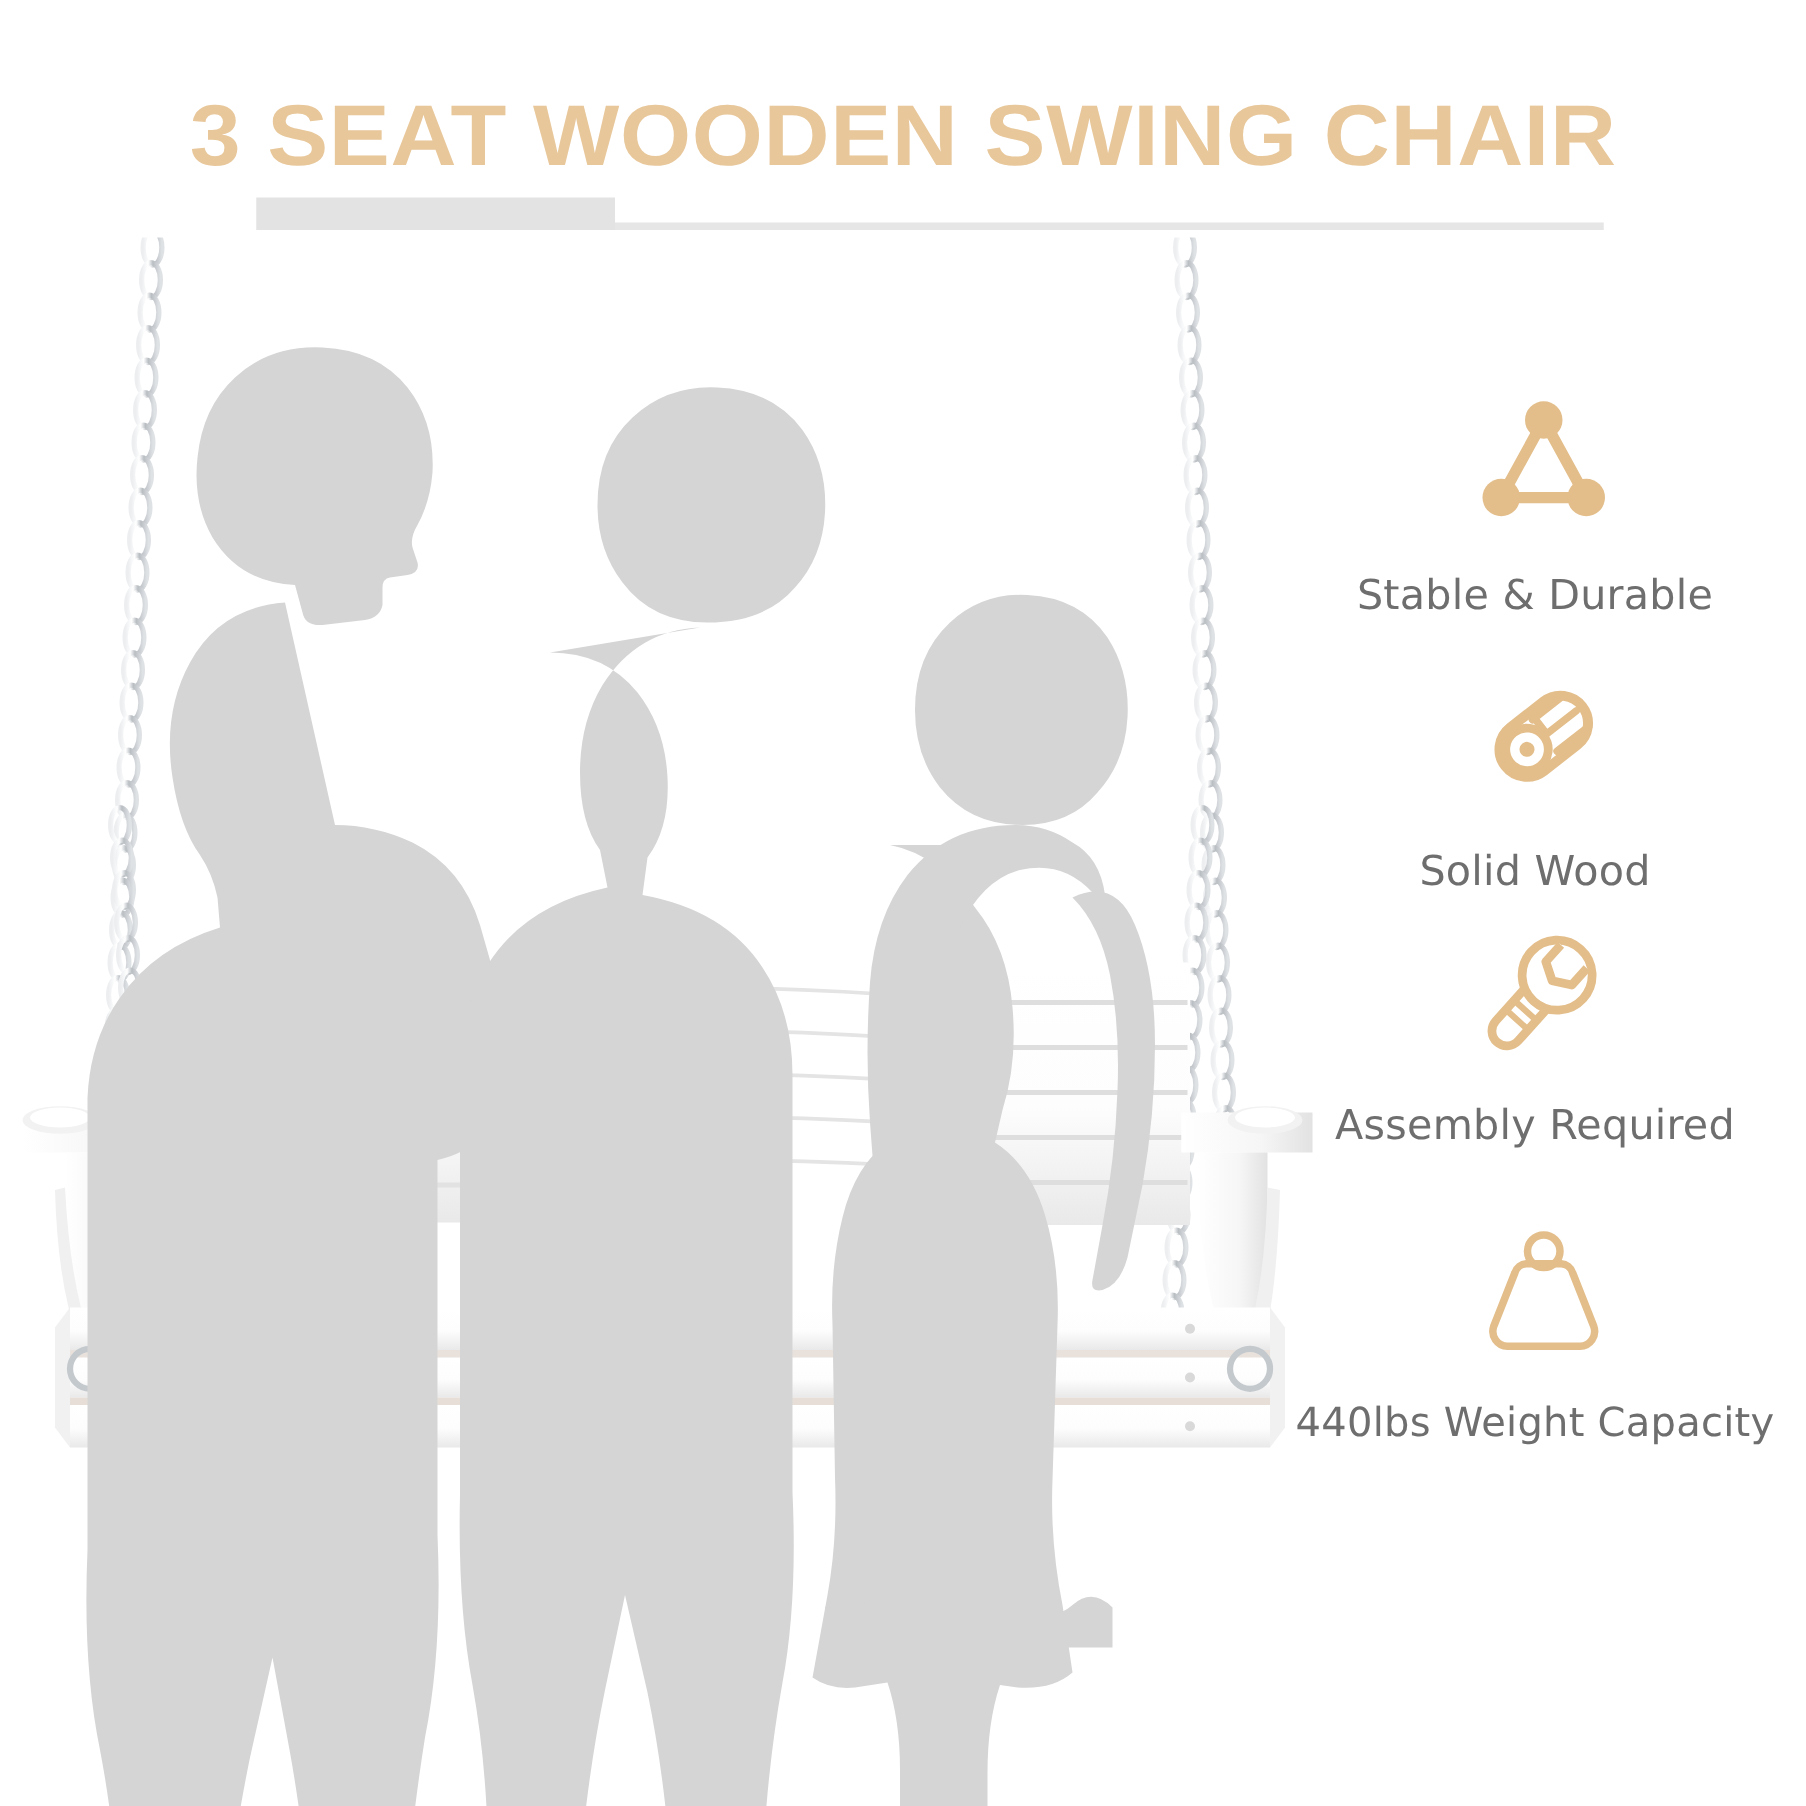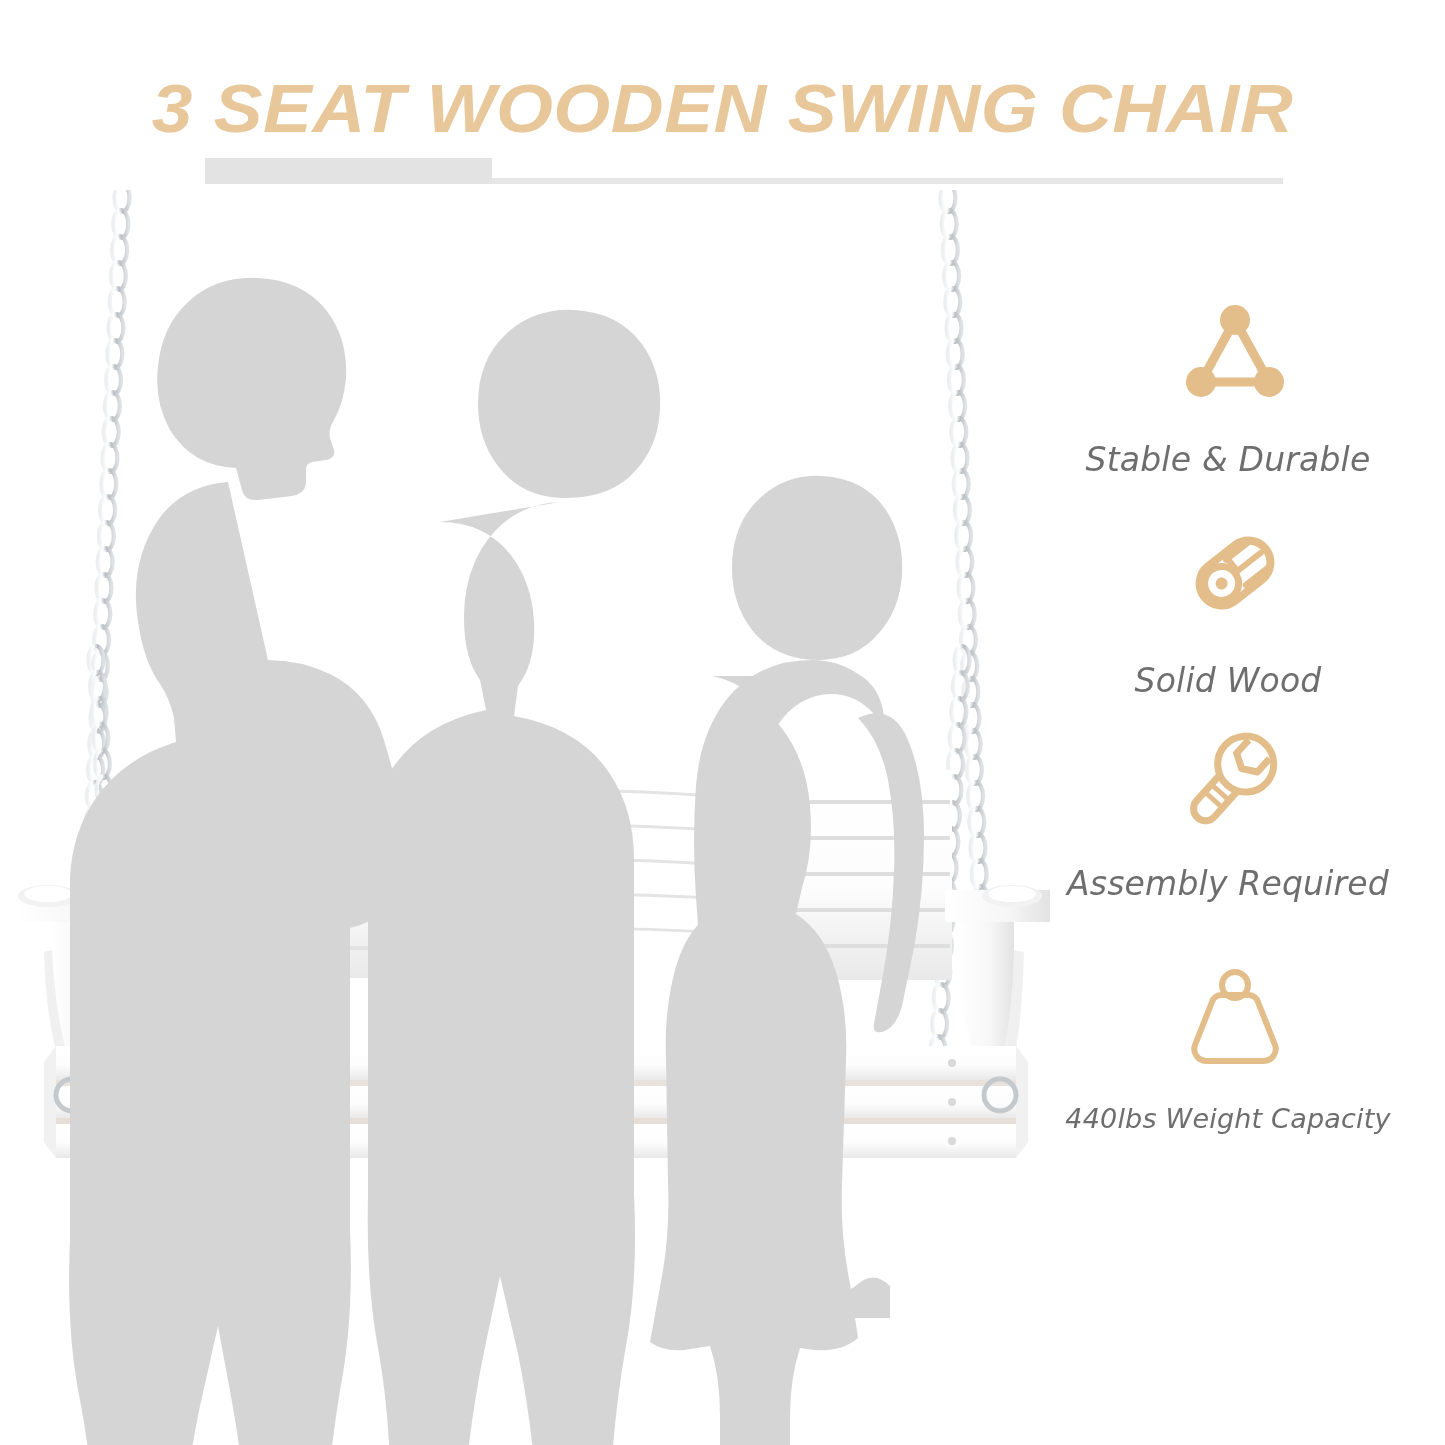--- a/index.html
+++ b/index.html
@@ -14,21 +14,20 @@
     overflow: hidden;
     position: relative;
   }
 
   #page {
     position: relative;
     width: 1445px;
     height: 1445px;
     background: #ffffff;
     overflow: hidden;
-    font-style: italic;
   }
 
   
   .header-title {
     position: absolute;
     left: 0;
     top: 74px;
     width: 1445px;
     text-align: center;
     font-family: "Liberation Sans", sans-serif;
@@ -72,21 +71,21 @@
     left: 0;
     top: 190px;
     width: 1060px;
     height: 1255px;
   }
 
   
   .features {
     position: absolute;
     left: 1035px;
-    top: 300px;
+    top: 316px;
     width: 400px;
   }
   .feature {
     position: relative;
     width: 400px;
     margin-bottom: 28px;
   }
   .feature-icon {
     width: 400px;
     height: 104px;
@@ -104,21 +103,21 @@
     font-weight: normal;
     font-size: 33px;
     color: #6e6e6e;
     letter-spacing: 0.2px;
     margin-top: 36px;
     white-space: nowrap;
   }
   .feature.f1 { margin-bottom: 42px; }
   .feature.f2 { margin-bottom: 24px; }
   .feature.f3 { margin-bottom: 60px; }
-  .feature.f4 .feature-label { font-size: 27px; }
+  .feature.f4 .feature-label { font-size: 32px; }
 </style>
 </head>
 <body>
 
 <div id="page">
 
   <div class="header-title">3 SEAT WOODEN SWING CHAIR</div>
 
   <div class="divider-wrap">
     <div class="divider-thick"></div>

